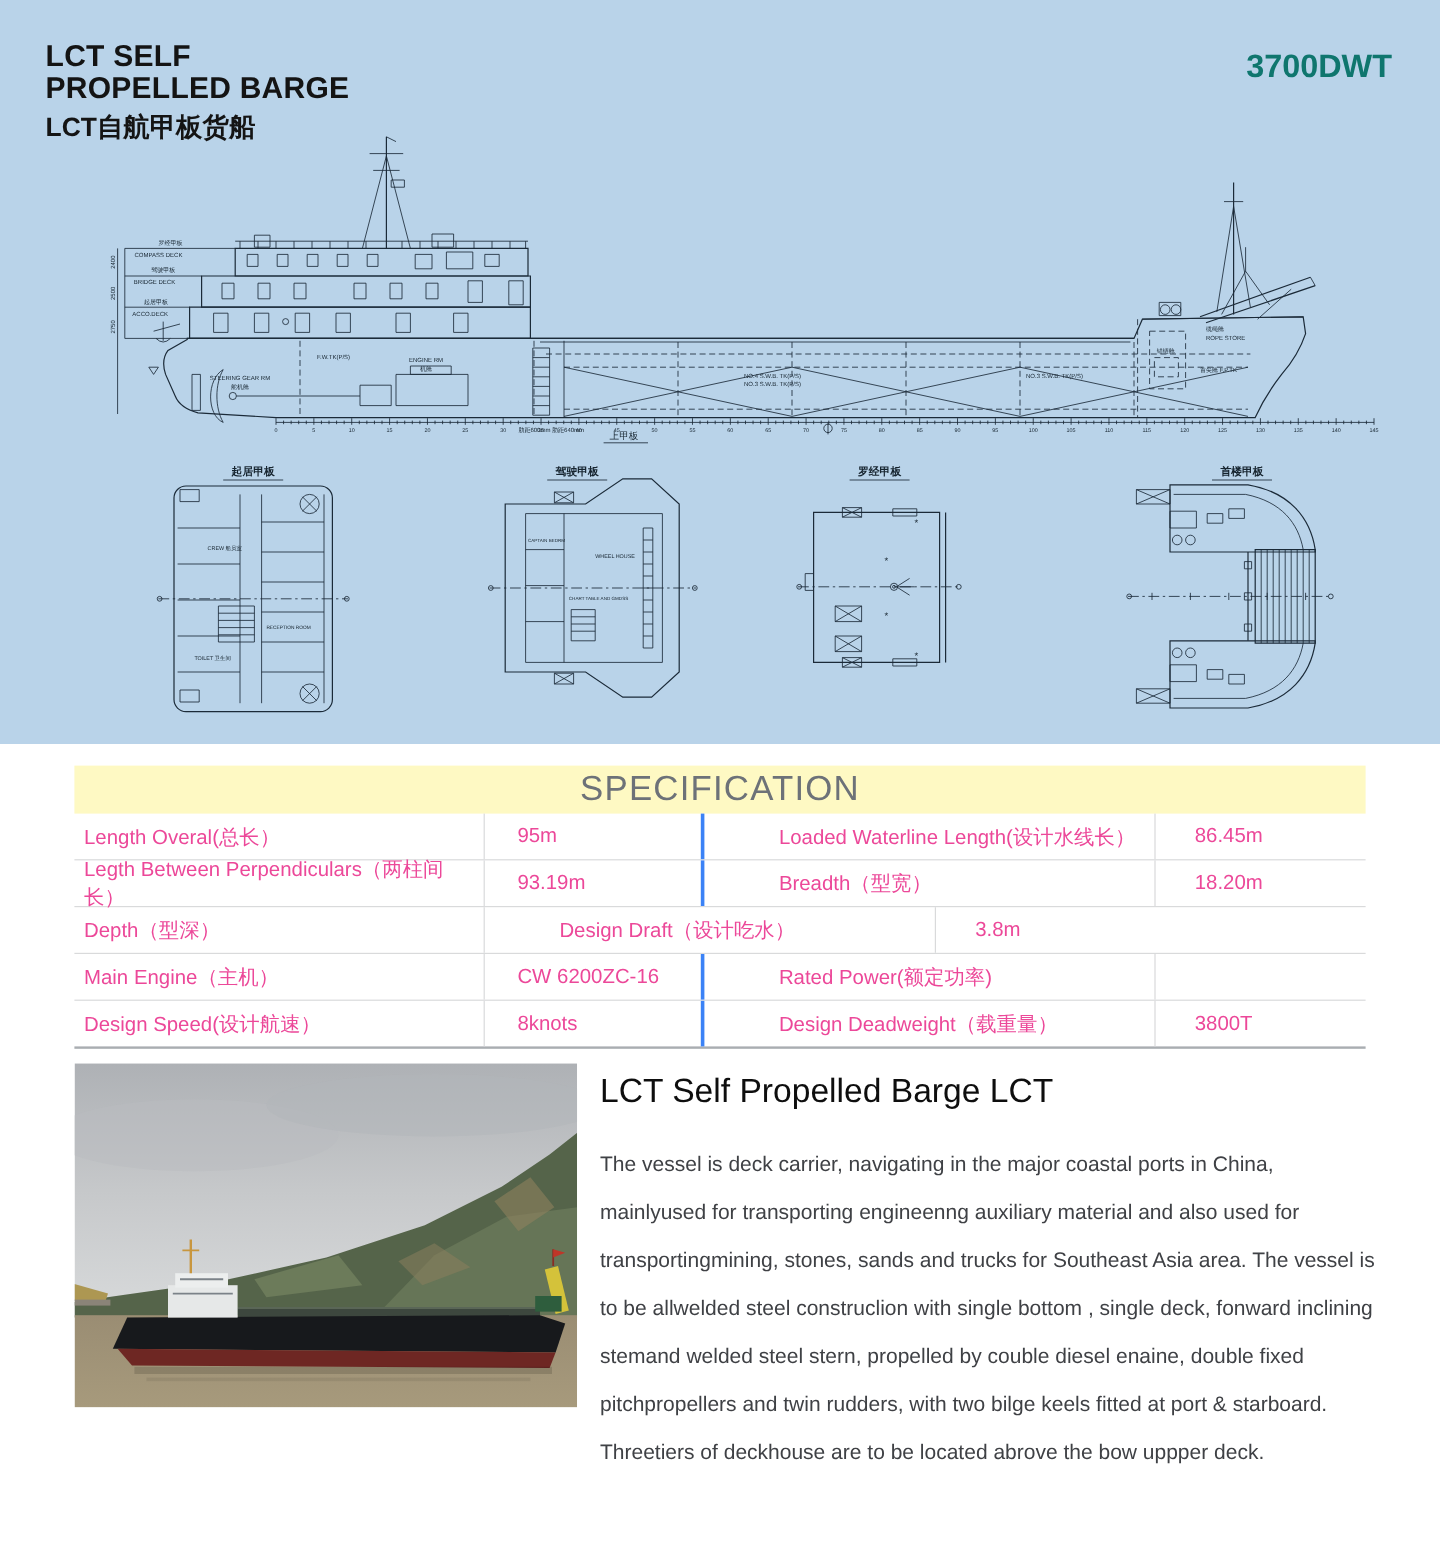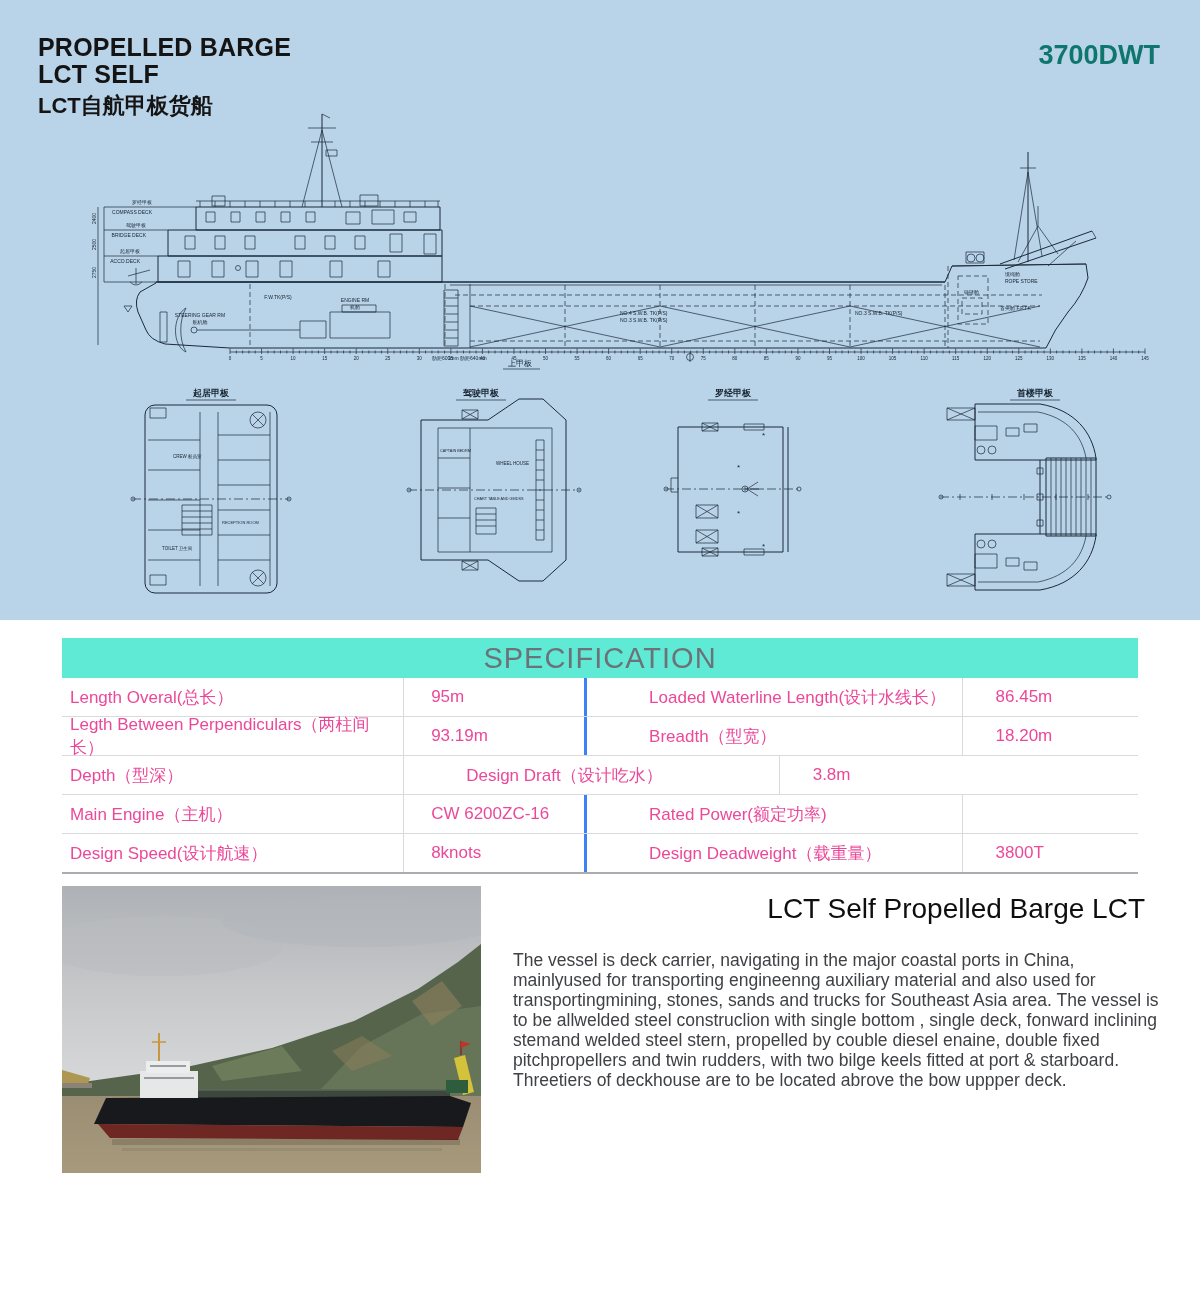--- a/index.html
+++ b/index.html
@@ -17,45 +17,45 @@
   .ln{stroke:#1b2a38;stroke-width:1;fill:none;}
   .lnt{stroke:#1b2a38;stroke-width:.7;fill:none;}
   .dash{stroke:#1b2a38;stroke-width:.7;fill:none;stroke-dasharray:5 3;}
   .dashdot{stroke:#1b2a38;stroke-width:.7;fill:none;stroke-dasharray:9 3 2 3;}
   .tx{fill:#16242f;stroke:none;}
   .ts{font-size:5px;}
   .tp{font-size:9px;font-weight:bold;}
 
   
   .spec{position:absolute;left:62px;top:638px;width:1076px;}
-  .spec-header{height:40px;background:#5eead4;display:flex;align-items:center;justify-content:center;
+  .spec-header{height:40px;background:#fef9c3;display:flex;align-items:center;justify-content:center;
     color:#6d7278;font-size:29px;letter-spacing:1px;}
   .spec-row{display:flex;height:38px;align-items:center;border-bottom:1px solid #d9dadb;
     color:#ec4899;font-size:17px;}
   .spec-row:last-child{border-bottom:2px solid #a9adb1;}
   .c1,.c2,.c3,.c4{box-sizing:border-box;height:100%;display:flex;align-items:center;}
   .c1{width:31.8%;padding-left:8px;border-right:1px solid #d9dadb;}
   .c2{width:17%;padding-left:27px;border-right:3px solid #3b82f6;}
   .c3{width:34.9%;padding-left:62px;border-right:1px solid #d9dadb;}
   .c4{width:16.3%;padding-left:33px;}
 
   
   .photo{position:absolute;left:62px;top:886px;width:419px;height:287px;overflow:hidden;}
-  .desc-heading{position:absolute;left:500px;top:893px;width:645px;font-size:28px;color:#0e0e0e;text-align:right;}
-  .desc-body{position:absolute;left:513px;top:950px;width:648px;font-size:17.5px;line-height:20px;color:#3f4145;}
+  .desc-heading{position:absolute;left:500px;top:893px;width:645px;font-size:28px;color:#0e0e0e;}
+  .desc-body{position:absolute;left:500px;top:950px;width:648px;font-size:17.5px;line-height:40px;color:#3f4145;}
 </style>
 </head>
 <body>
 
 <div class="page">
 
   <div class="blueprint-panel">
     <div class="brand">
+      <div class="t1">LCT SELF</div>
       <div class="t1">PROPELLED BARGE</div>
-      <div class="t1">LCT SELF</div>
       <div class="t2">LCT自航甲板货船</div>
     </div>
     <div class="dwt">3700DWT</div>
 
     <svg class="draw" width="1200" height="620" viewBox="0 0 1200 620">
 
       <g>
 
         <path class="ln" d="M156,283 L140,292 Q134,300 138,312 L146,330 Q150,340 165,344 L230,348 L1046,348 Q1054,330 1068,312 Q1082,296 1088,278 L1086,264 L952,266 L945,282 L156,282 Z"></path>
         <line class="ln" x1="156" y1="282" x2="945" y2="282"></line>

